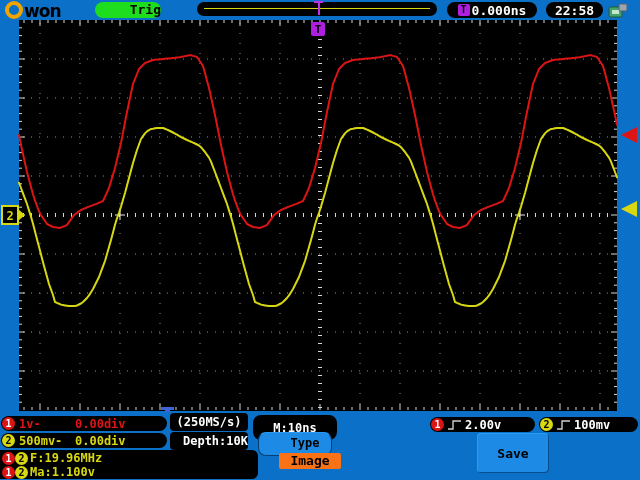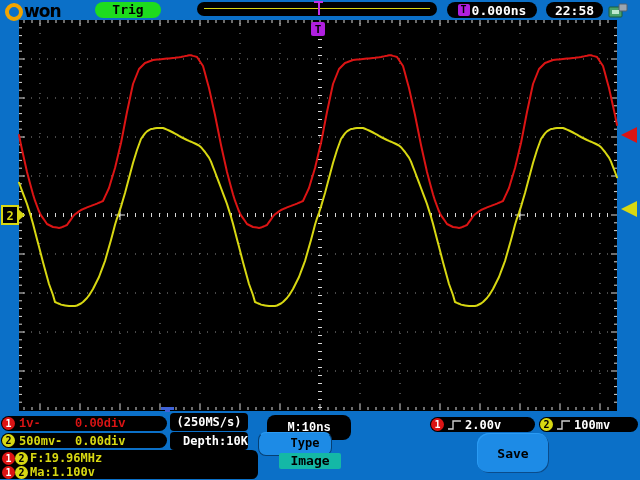--- a/index.html
+++ b/index.html
@@ -1,64 +1,64 @@
 <!DOCTYPE html>
 <html><head>
 <meta charset="utf-8">
 <style>
   html,body{margin:0;padding:0;}
   body{width:640px;height:480px;overflow:hidden;}
   .screen{position:relative;width:640px;height:480px;background:#0b70c8;
           font-family:"DejaVu Sans Mono","Liberation Mono",monospace;overflow:hidden;}
   
-  .logo{position:absolute;left:5px;top:1px;height:20px;display:flex;align-items:flex-end;}
+  .logo{position:absolute;left:5px;top:1px;height:20px;display:flex;align-items:flex-start;}
   .logo-ring{display:inline-block;width:10px;height:10px;border:4px solid #f0a400;border-radius:50%;}
   .logo-text{font-family:"DejaVu Sans","Liberation Sans",sans-serif;font-weight:800;font-size:17px;
              color:#000;letter-spacing:-1px;margin-left:1px;}
   .trig-badge{position:absolute;left:95px;top:2px;width:66px;height:16px;background:#1edc1e;
-              border-radius:8px;color:#000;font-size:13px;font-weight:bold;text-align:center;line-height:16px;}
+              border-radius:8px;color:#000;font-size:13px;font-weight:bold;text-align:right;line-height:16px;}
   .hpos-bar{position:absolute;left:197px;top:2px;width:240px;height:14px;background:#000;border-radius:7px;}
   .hpos-line{position:absolute;left:7px;right:7px;top:6px;height:1px;background:#d8d812;}
   .hpos-marker{position:absolute;left:117px;top:-1px;width:9px;height:15px;}
   .hm-top{width:9px;height:2px;background:#c030e8;}
   .hm-stem{width:2px;height:12px;margin:0 auto;background:#c030e8;}
   .pill{position:absolute;background:#000;border-radius:8px;color:#fff;display:flex;
         align-items:center;justify-content:center;font-weight:bold;}
   .toffset{left:447px;top:2px;width:90px;height:16px;font-size:13px;gap:2px;}
   .t-icon{display:inline-block;width:12px;height:12px;background:#b01fe0;color:#000;border-radius:2px;
           font-size:10px;line-height:12px;text-align:center;font-weight:bold;}
   .clock{left:546px;top:2px;width:57px;height:16px;font-size:13px;}
   .usb{position:absolute;left:606px;top:2px;width:24px;height:17px;}
   
   .sbox{position:absolute;background:#000;color:#fff;font-size:12px;font-weight:bold;
         display:flex;align-items:center;}
   .badge{display:inline-block;width:13px;height:13px;border-radius:50%;font-size:10px;line-height:13px;
          text-align:center;font-weight:bold;flex:0 0 13px;}
   .b-red{background:#dc1414;color:#fff;}
   .b-yel{background:#d8d812;color:#000;}
-  .red{color:#dc1414;font-family:Liberation Mono, monospace;} .yel{color:#d8d812;}
+  .red{color:#dc1414;} .yel{color:#d8d812;}
   .ch-pill{left:1px;width:166px;height:15px;border-radius:8px;position:absolute;}
   .ch-pill .badge{margin-left:1px;margin-right:4px;}
   .sval{position:absolute;left:74px;}
   .acq{left:170px;width:78px;height:18px;border-radius:4px;justify-content:center;}
-  .mpill{left:267px;top:415px;width:84px;height:25px;border-radius:8px;justify-content:center;font-family:Liberation Mono, monospace;}
+  .mpill{left:253px;top:415px;width:84px;height:25px;border-radius:8px;justify-content:center;}
   .trig-pill{height:15px;border-radius:8px;gap:3px;}
   .trig-pill .badge{margin-left:1px;}
   .measbox{position:absolute;left:0;top:450px;width:258px;height:29px;background:#000;
            border-radius:0 6px 6px 0;padding-top:1px;box-sizing:border-box;}
   .mrow{display:flex;align-items:center;height:14px;padding-left:2px;font-size:12px;font-weight:bold;}
   .mrow .m1{margin-left:2px;width:94px;}
   .mrow .m2{margin-left:2px;}
   .menu-box{position:absolute;left:258px;top:432px;width:74px;height:24px;background:#1d8be6;
             border:1px solid #063f73;border-top-color:#2a9bf4;border-radius:8px;box-sizing:border-box;cursor:pointer;padding-left:20px;}
   .menu-label{text-align:center;margin-top:3px;font-size:12px;font-weight:bold;color:#000;}
-  .menu-value{margin:3px auto 0;width:62px;height:16px;background:#14b8a6;color:#000;text-align:center;
+  .menu-value{margin:3px auto 0;width:62px;height:16px;background:#f97316;color:#000;text-align:center;
               font-size:13px;font-weight:bold;line-height:16px;border-radius:2px;}
   .save-btn{position:absolute;left:477px;top:433px;width:72px;height:40px;background:#1d8be6;
-            border-radius:12px;color:#000;font-size:13px;font-weight:bold;display:flex;align-items:center;
+            border-radius:4px;color:#000;font-size:13px;font-weight:bold;display:flex;align-items:center;
             justify-content:center;box-shadow:inset -1px -1px 0 #0a4c8c, inset 1px 1px 0 #2a9bf4;cursor:pointer;}
   svg text{font-family:"DejaVu Sans Mono","Liberation Mono",monospace;font-weight:bold;}
 </style>
 </head>
 <body>
 
 <div class="screen">
 
   <svg id="scope-svg" width="640" height="412" viewBox="0 0 640 412" style="position:absolute;left:0;top:0;">
     <rect x="19" y="20" width="598" height="391" fill="#000"></rect>

